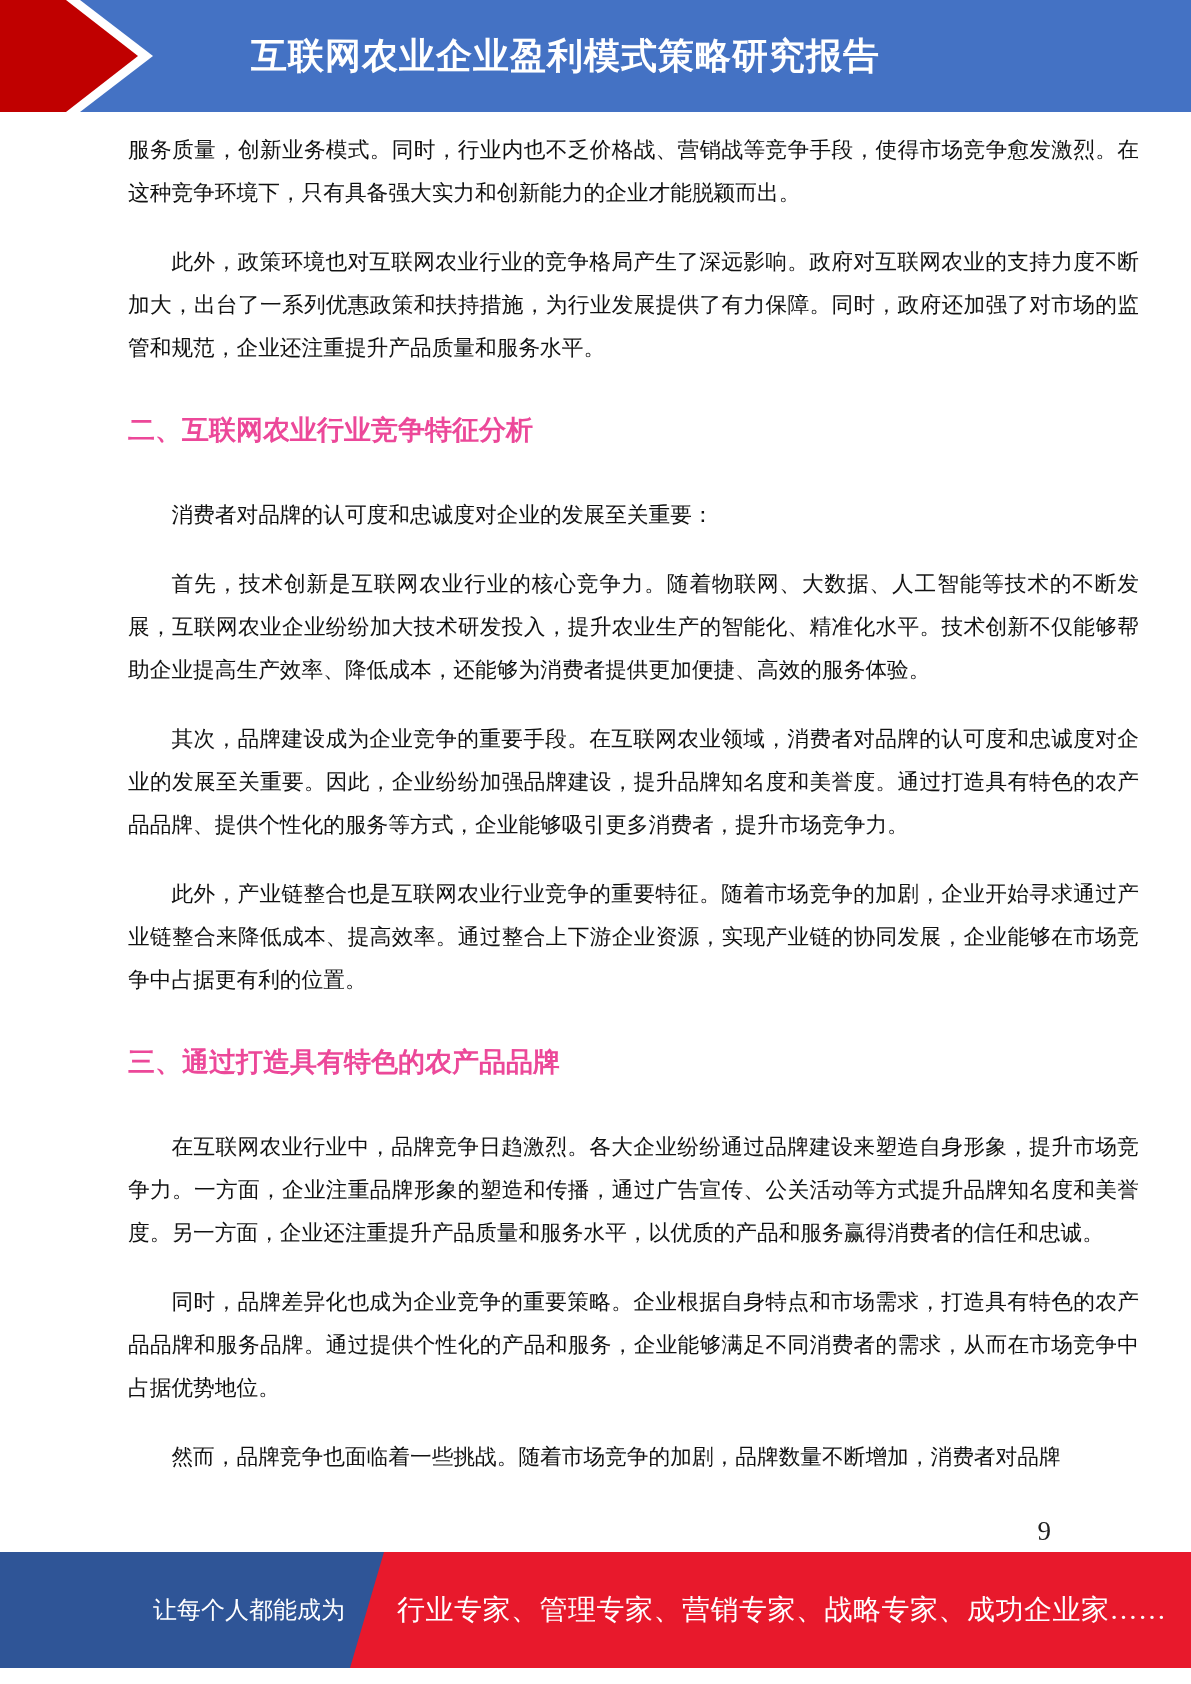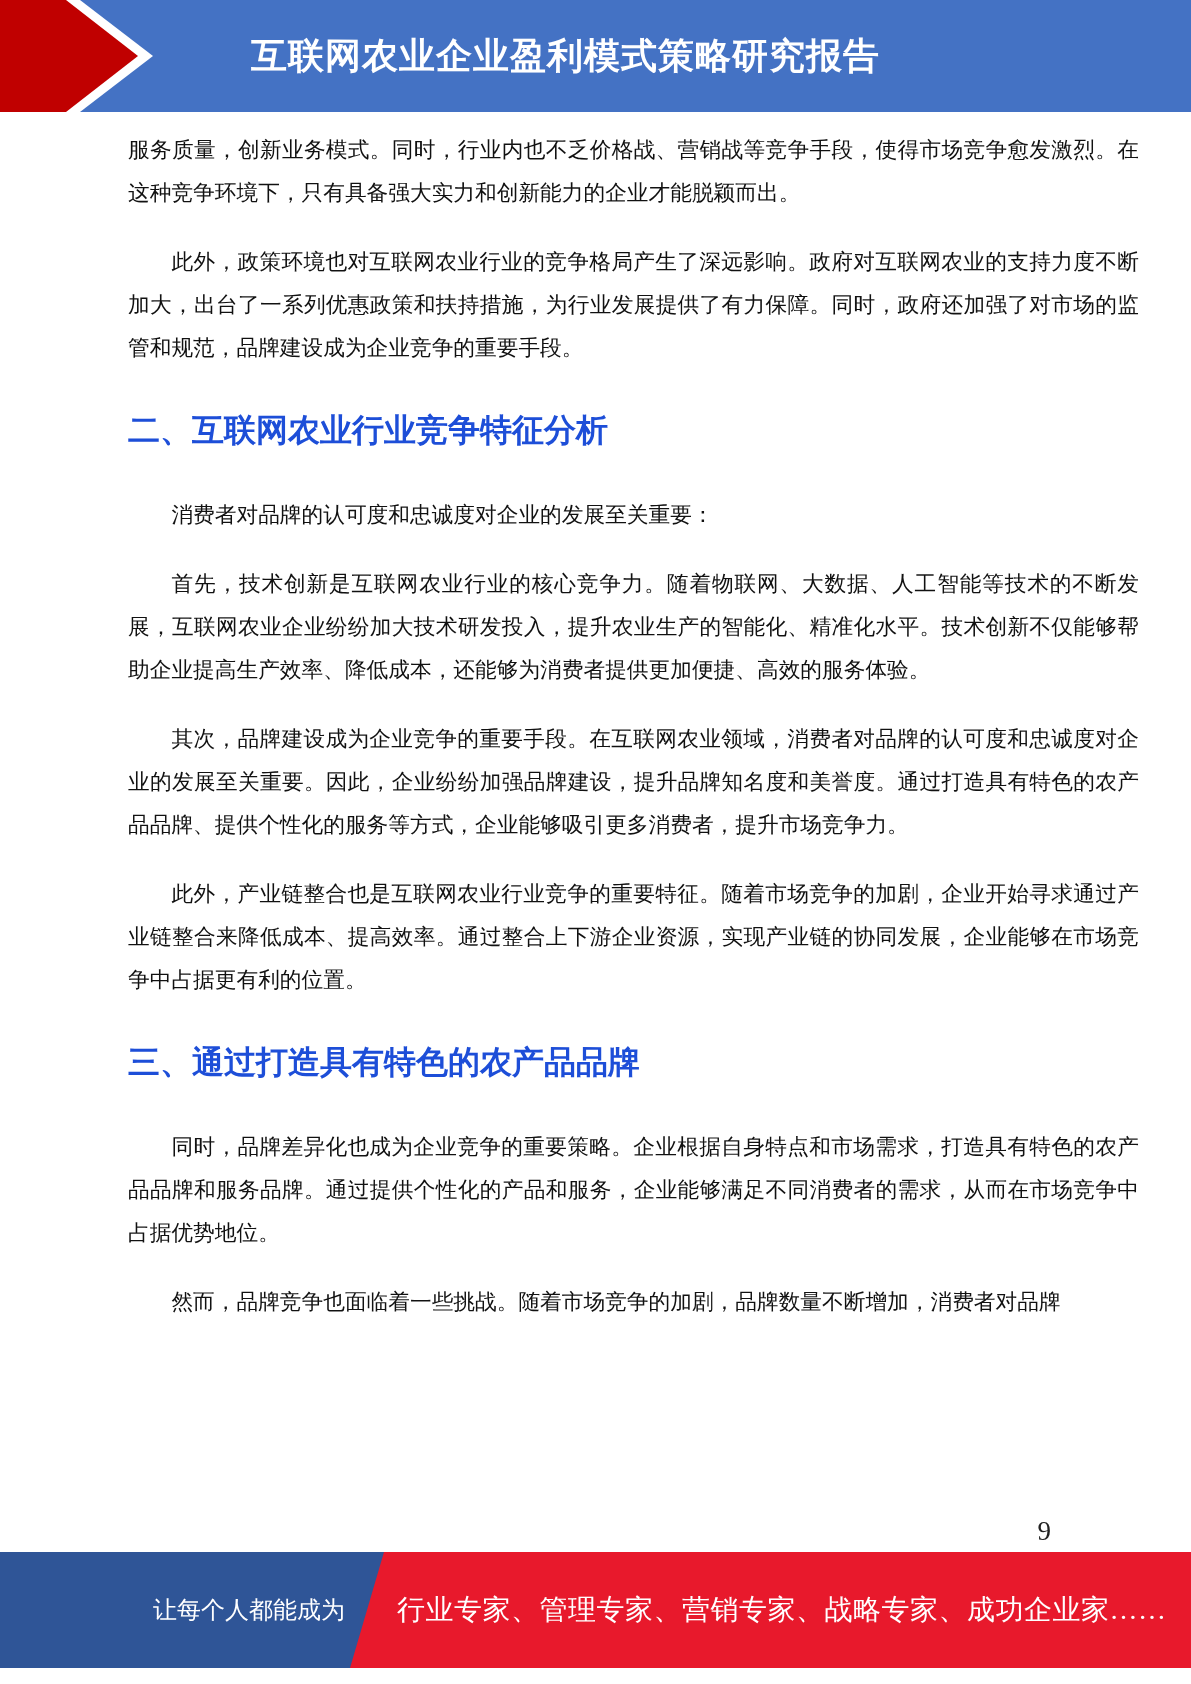--- a/index.html
+++ b/index.html
@@ -46,22 +46,22 @@
   .content p{
     margin:0 0 26px 0;
     font-size:21.7px;
     line-height:43px;
     color:#111;
   }
   .content p.indent{text-indent:2em;}
   .content h2{
     margin:40px 0 44px 0;
     font-family:"Liberation Sans","DejaVu Sans",sans-serif;
-    font-size:32px;line-height:40px;
-    font-weight:bold;color:#1d4ed8;
+    font-size:27px;line-height:40px;
+    font-weight:bold;color:#ec4899;
     text-align:left;
   }
 
   
   .page-number{
     position:absolute;
     top:1516px;right:140px;
     font-size:27px;color:#222;
     font-family:"Liberation Serif","DejaVu Serif",serif;
   }
@@ -99,27 +99,28 @@
   <div class="header">
     <div class="header-arrow">
       <div class="arrow-white"></div>
       <div class="arrow-red"></div>
     </div>
     <h1 class="header-title">互联网农业企业盈利模式策略研究报告</h1>
   </div>
 
   <div class="content" id="doc-content">
       <p>服务质量，创新业务模式。同时，行业内也不乏价格战、营销战等竞争手段，使得市场竞争愈发激烈。在这种竞争环境下，只有具备强大实力和创新能力的企业才能脱颖而出。</p>
-      <p class="indent">此外，政策环境也对互联网农业行业的竞争格局产生了深远影响。政府对互联网农业的支持力度不断加大，出台了一系列优惠政策和扶持措施，为行业发展提供了有力保障。同时，政府还加强了对市场的监管和规范，品牌建设成为企业竞争的重要手段。</p>
+      <p class="indent">此外，政策环境也对互联网农业行业的竞争格局产生了深远影响。政府对互联网农业的支持力度不断加大，出台了一系列优惠政策和扶持措施，为行业发展提供了有力保障。同时，政府还加强了对市场的监管和规范，企业还注重提升产品质量和服务水平。</p>
       <h2>二、互联网农业行业竞争特征分析</h2>
       <p class="indent">消费者对品牌的认可度和忠诚度对企业的发展至关重要：</p>
       <p class="indent">首先，技术创新是互联网农业行业的核心竞争力。随着物联网、大数据、人工智能等技术的不断发展，互联网农业企业纷纷加大技术研发投入，提升农业生产的智能化、精准化水平。技术创新不仅能够帮助企业提高生产效率、降低成本，还能够为消费者提供更加便捷、高效的服务体验。</p>
       <p class="indent">其次，品牌建设成为企业竞争的重要手段。在互联网农业领域，消费者对品牌的认可度和忠诚度对企业的发展至关重要。因此，企业纷纷加强品牌建设，提升品牌知名度和美誉度。通过打造具有特色的农产品品牌、提供个性化的服务等方式，企业能够吸引更多消费者，提升市场竞争力。</p>
       <p class="indent">此外，产业链整合也是互联网农业行业竞争的重要特征。随着市场竞争的加剧，企业开始寻求通过产业链整合来降低成本、提高效率。通过整合上下游企业资源，实现产业链的协同发展，企业能够在市场竞争中占据更有利的位置。</p>
       <h2>三、通过打造具有特色的农产品品牌</h2>
+      <p class="indent">在互联网农业行业中，品牌竞争日趋激烈。各大企业纷纷通过品牌建设来塑造自身形象，提升市场竞争力。一方面，企业注重品牌形象的塑造和传播，通过广告宣传、公关活动等方式提升品牌知名度和美誉度。另一方面，企业还注重提升产品质量和服务水平，以优质的产品和服务赢得消费者的信任和忠诚。</p>
       <p class="indent">同时，品牌差异化也成为企业竞争的重要策略。企业根据自身特点和市场需求，打造具有特色的农产品品牌和服务品牌。通过提供个性化的产品和服务，企业能够满足不同消费者的需求，从而在市场竞争中占据优势地位。</p>
       <p class="indent">然而，品牌竞争也面临着一些挑战。随着市场竞争的加剧，品牌数量不断增加，消费者对品牌</p>
     </div>
 
   <div class="page-number">9</div>
 
   <div class="footer">
     <div class="footer-blue"></div>
     <span class="footer-left">让每个人都能成为</span>
     <span class="footer-right">行业专家、管理专家、营销专家、战略专家、成功企业家……</span>

